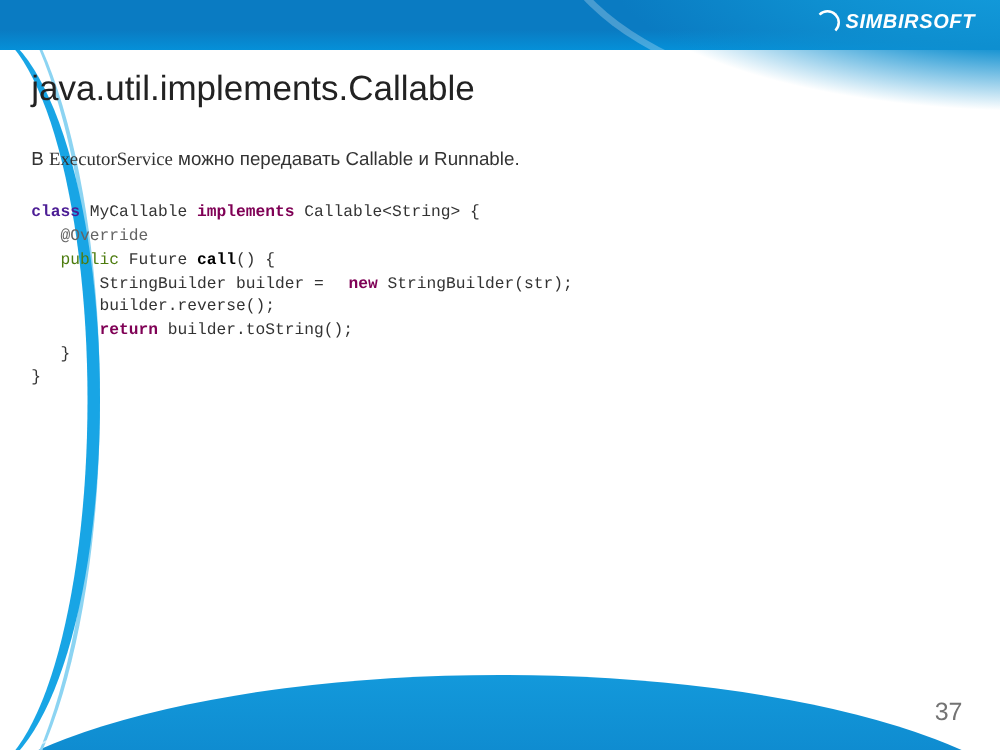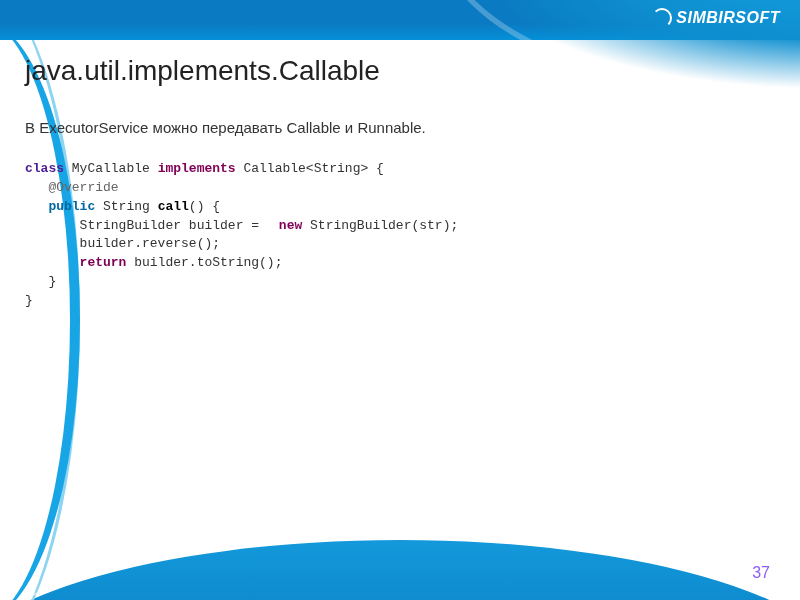--- a/index.html
+++ b/index.html
@@ -130,42 +130,42 @@
     font-weight: normal;
     color: #222;
     margin-bottom: 30px;
   }
   .body-text {
     font-size: 15px;
     color: #333;
     margin-bottom: 14px;
     line-height: 1.4;
   }
-  .mono { font-family: Liberation Sans, sans-serif; }
+  .mono { font-family: Liberation Serif, serif; }
   .code-block {
     margin-top: 22px;
     font-family: "Courier New", monospace;
     font-size: 13px;
     line-height: 1.45;
     color: #333;
     white-space: pre;
   }
   .kw-class { color: #4c1d95; font-weight: bold; }
   .kw-impl { color: #7f0055; font-weight: bold; }
-  .kw-public { color: #0369a1; font-weight: bold; }
+  .kw-public { color: #4d7c0f; font-weight: normal; }
   .kw-return { color: #7f0055; font-weight: bold; margin-top: 38px; }
   .kw-new { color: #7f0055; font-weight: bold; padding-left: 12px; }
   .annot { color: #646464; }
   .method { color: #000; font-weight: bold; }
   .page-num {
     position: absolute;
     right: 30px;
     bottom: 18px;
-    font-size: 16px;
-    color: #8b5cf6;
+    font-size: 20px;
+    color: #737373;
     z-index: 25;
     text-align: right;
   }
 </style>
 </head>
 <body>
 
 <div class="top-bar"></div>
 <div class="corner-swoosh"></div>
 <div class="corner-swoosh2"></div>
@@ -182,21 +182,21 @@
 <div class="content">
   <h1 class="title">java.util.implements.Callable</h1>
 
   <p class="body-text">
     <span>В </span><span class="mono">ExecutorService</span><span>  можно передавать Callable и Runnable.</span>
   </p>
 
 
   <div class="code-block"><span class="kw-class">class</span><span> MyCallable </span><span class="kw-impl">implements</span><span> Callable&lt;String&gt; {</span>
 <span class="annot">   @Override</span>
-<span class="kw-public">   public</span><span> String </span><span class="method">call</span><span>() {</span>
+<span class="kw-public">   public</span><span> Future </span><span class="method">call</span><span>() {</span>
 <span>       StringBuilder builder = </span><span class="kw-new">new</span><span> StringBuilder(str);</span>
 <span>       builder.reverse();</span>
 <span class="kw-return">       return</span><span> builder.toString();</span>
 <span>   }</span>
 <span>}</span></div>
 </div>
 
 <div class="page-num">37</div>
 
 </body></html>

